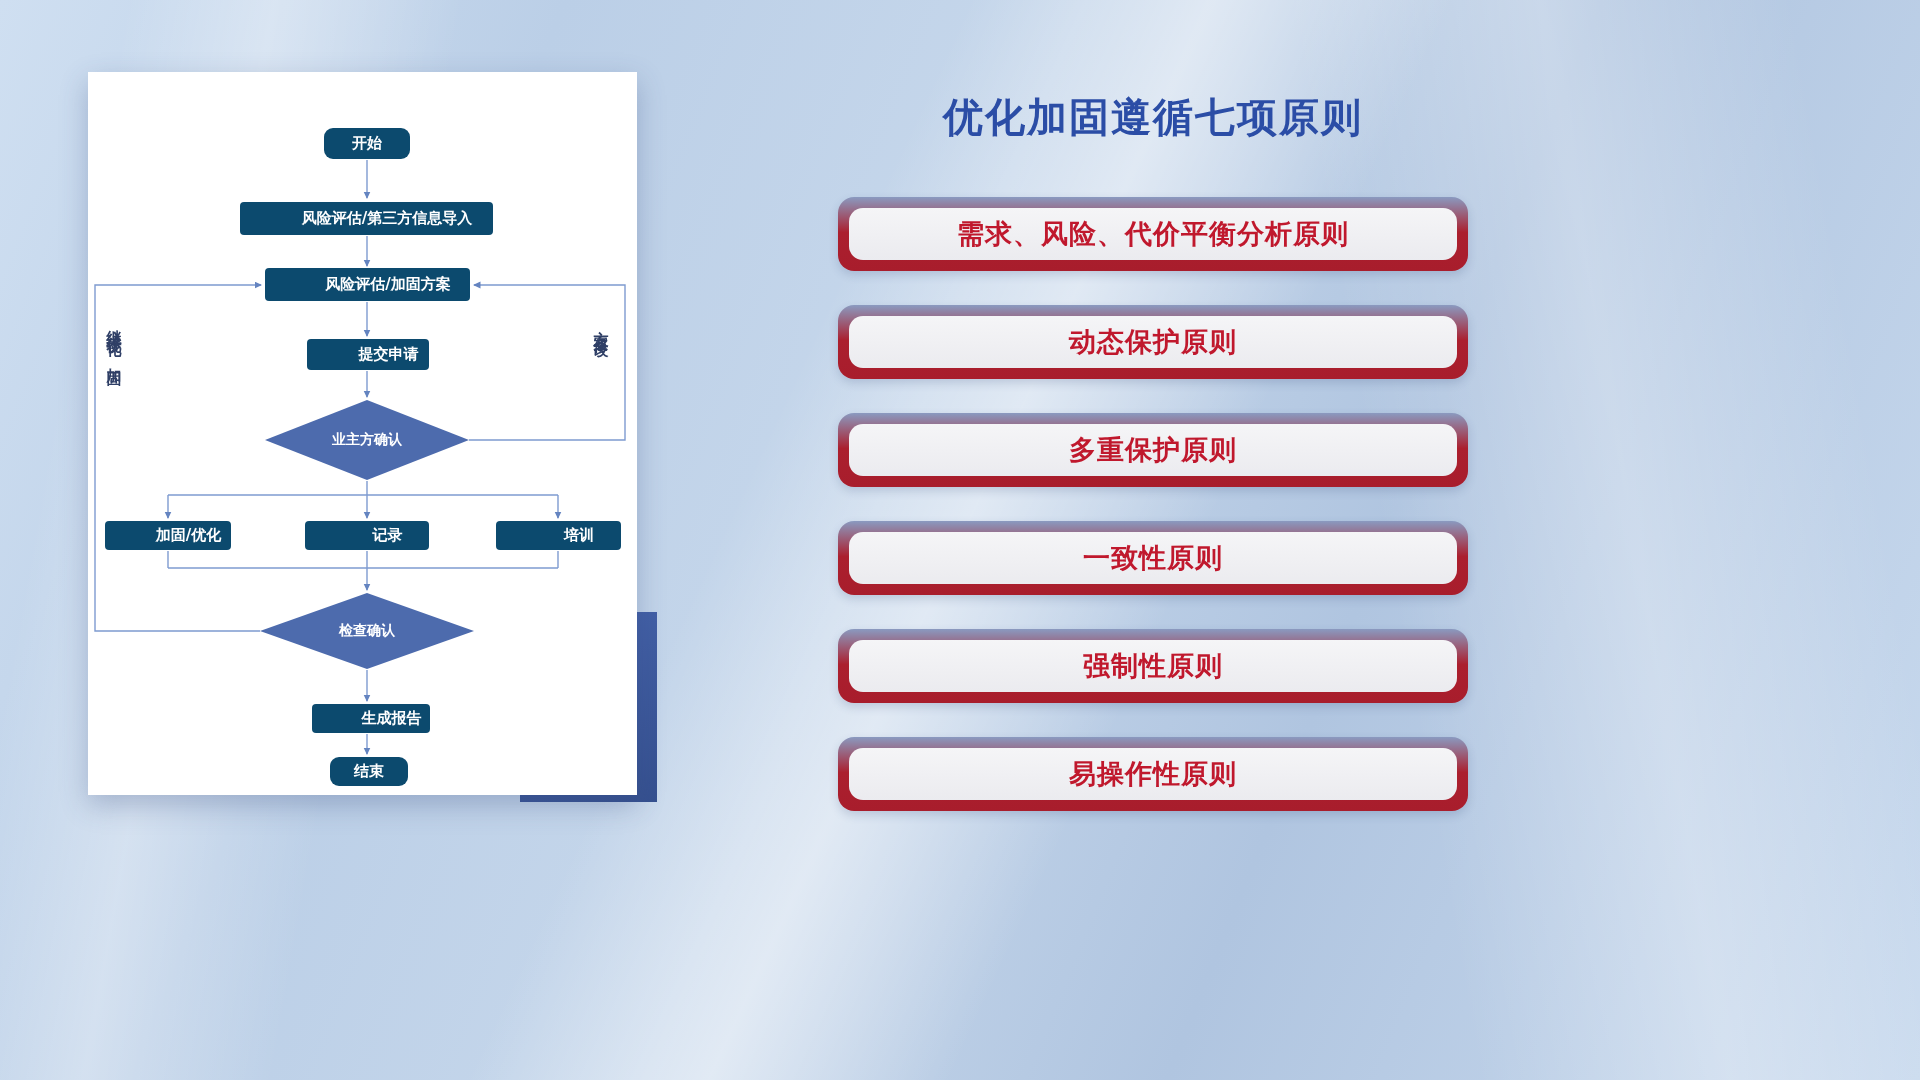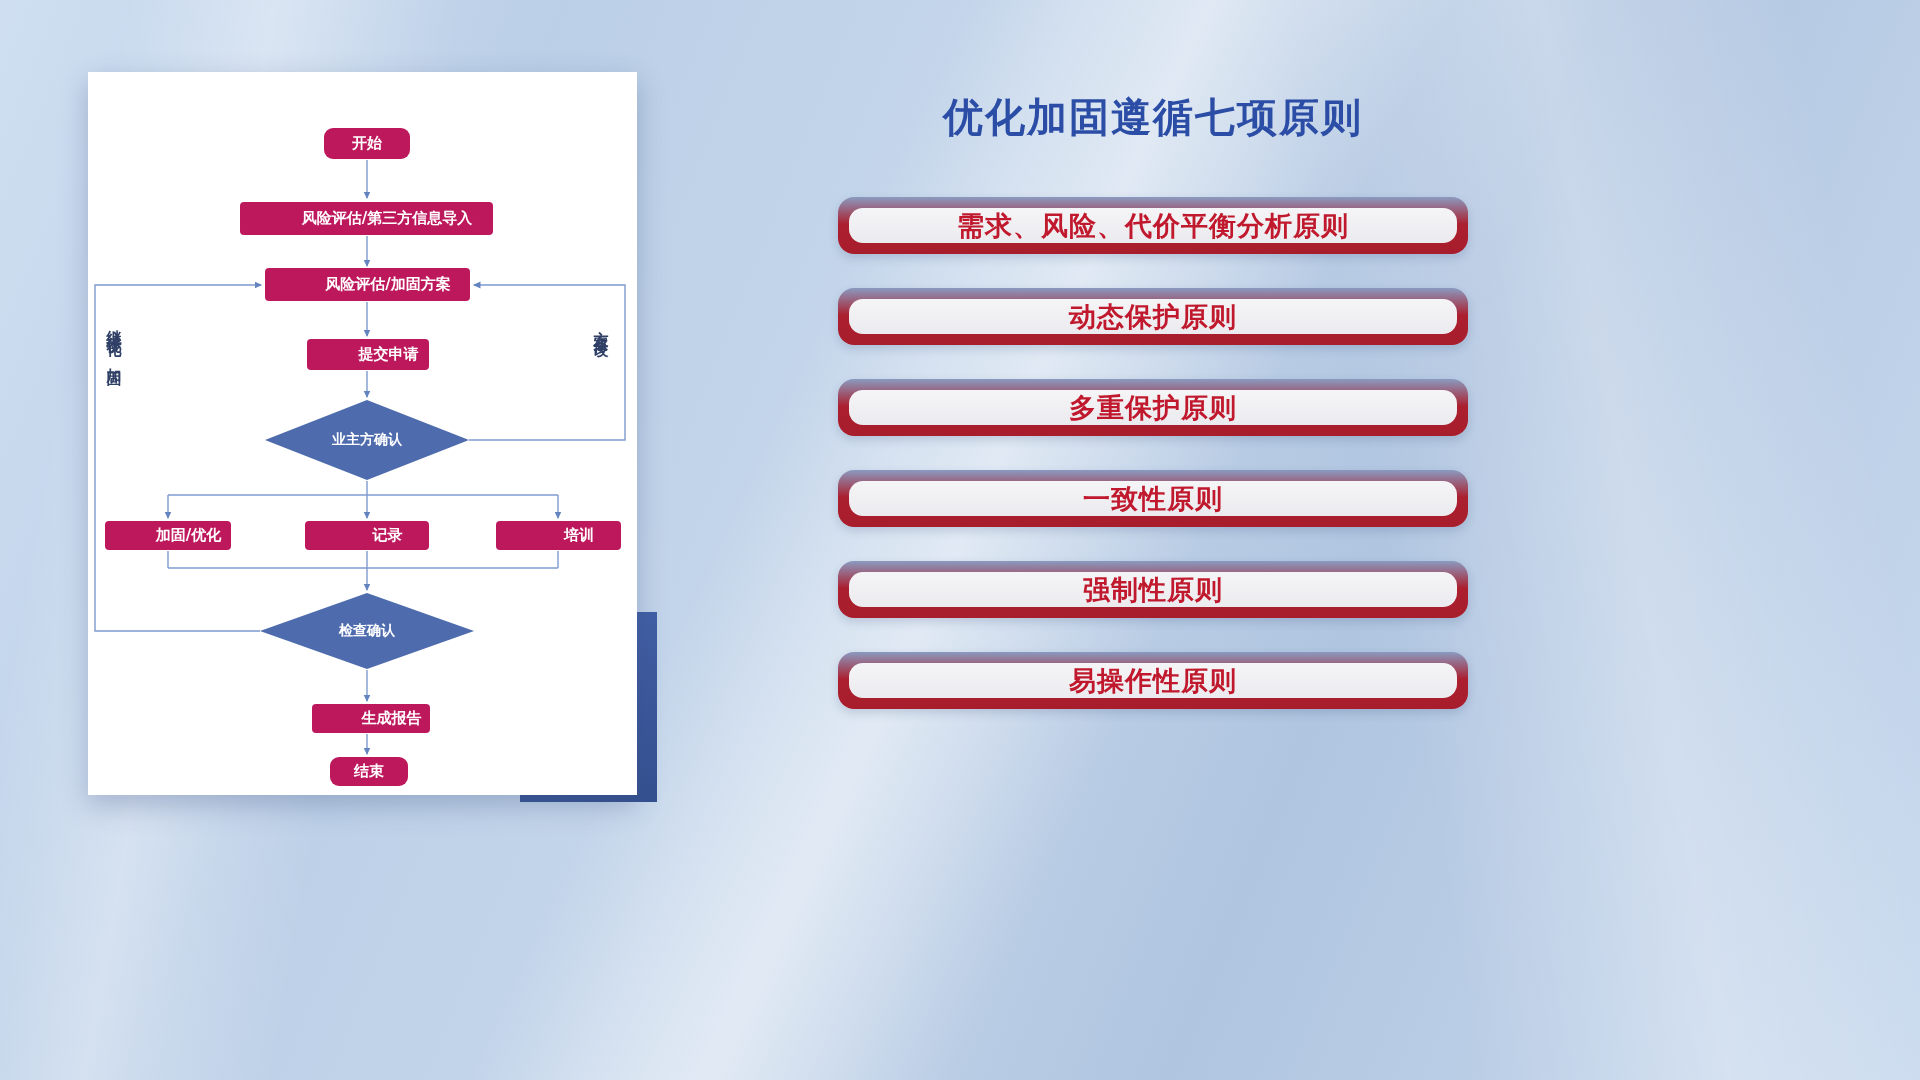--- a/index.html
+++ b/index.html
@@ -26,21 +26,21 @@
   }
   .card {
     position:absolute; left:88px; top:72px; width:549px; height:723px;
     background:#ffffff;
     box-shadow:0 10px 26px rgba(55,75,125,0.30);
   }
   .connectors { position:absolute; inset:0; width:549px; height:723px; }
 
   .node {
     position:absolute; display:flex; align-items:center; justify-content:center;
-    background:#be185d; color:#ffffff; font-weight:600; font-size:15px;
+    background:#0c4a6e; color:#ffffff; font-weight:600; font-size:15px;
     text-align:center; line-height:1.1;
   }
   .node.rounded { border-radius:9px; }
   .node.rect { border-radius:4px;padding-left:41px; }
   .diamond {
     position:absolute; display:flex; align-items:center; justify-content:center;
     background:#4d6bad; color:#ffffff; font-weight:600; font-size:14px;
     clip-path:polygon(50% 0, 100% 50%, 50% 100%, 0 50%);
     text-align:center;
   }
@@ -52,21 +52,21 @@
   
   .panel-title {
     position:absolute; left:838px; top:90px; width:630px;
     text-align:center; font-size:40px; font-weight:800; letter-spacing:2px;
   }
   .principles {
     position:absolute; left:838px; top:197px; width:630px;
     display:flex; flex-direction:column; gap:34px;
   }
   .pill {
-    height:57px; border-radius:16px; padding:11px;
+    height:74px; border-radius:16px; padding:11px;
     background:linear-gradient(180deg,#8a9ac0 0%,#ab1f2e 48%,#a81d2c 100%);
     box-shadow:0 4px 10px rgba(40,60,110,0.18);
   }
   .pill-inner {
     width:100%; height:100%; border-radius:14px;
     background:linear-gradient(180deg,#f5f5f7 0%,#ebebef 100%);
     display:flex; align-items:center; justify-content:center;
     font-size:27px; font-weight:600; letter-spacing:1px;
   }
 </style>

